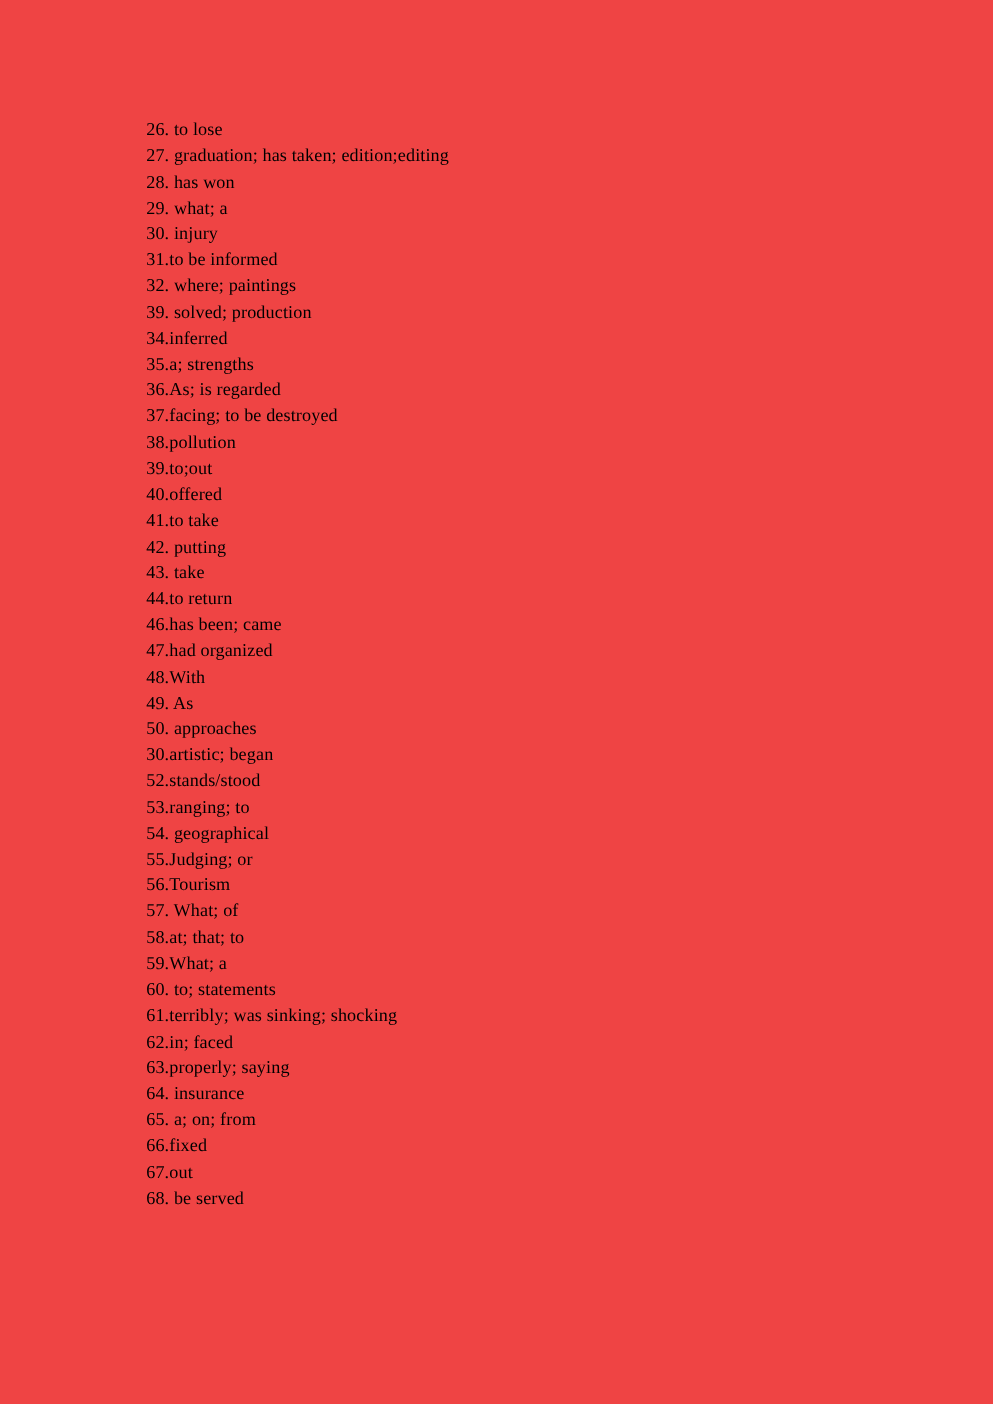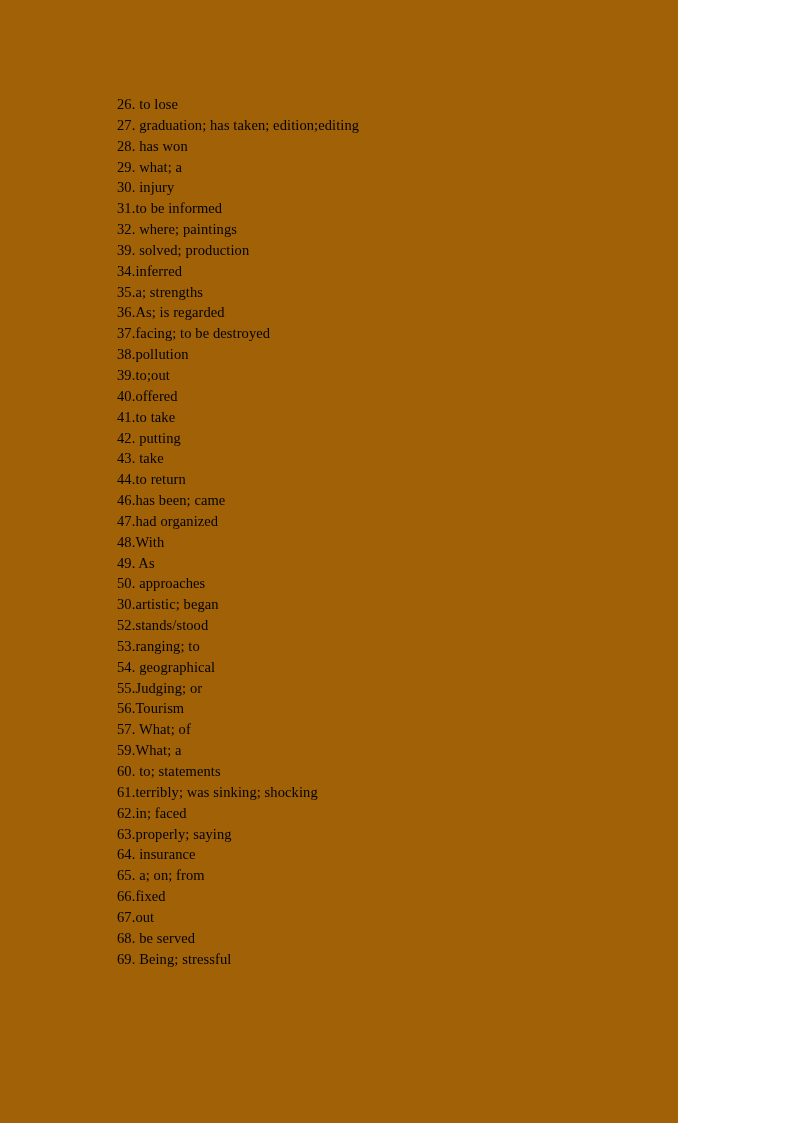--- a/index.html
+++ b/index.html
@@ -3,23 +3,23 @@
 <meta charset="utf-8">
 <title>Answer Key</title>
 <style>
   html, body {
     margin: 0;
     padding: 0;
     background: #ffffff;
   }
   .page {
     position: relative;
-    width: 678px;
+    width: 794px;
     height: 1123px;
-    background: #a16207;
+    background: #ef4444;
     overflow: hidden;
     box-sizing: border-box;
   }
   .answer-list {
     position: absolute;
     left: 117px;
     top: 94px;
     width: 620px;
     margin: 0;
     padding: 0;
@@ -65,25 +65,25 @@
       <div class="answer-line">48.With</div>
       <div class="answer-line">49. As</div>
       <div class="answer-line">50. approaches</div>
       <div class="answer-line">30.artistic; began</div>
       <div class="answer-line">52.stands/stood</div>
       <div class="answer-line">53.ranging; to</div>
       <div class="answer-line">54. geographical</div>
       <div class="answer-line">55.Judging; or</div>
       <div class="answer-line">56.Tourism</div>
       <div class="answer-line">57. What; of</div>
+      <div class="answer-line">58.at; that; to</div>
       <div class="answer-line">59.What; a</div>
       <div class="answer-line">60. to; statements</div>
       <div class="answer-line">61.terribly; was sinking; shocking</div>
       <div class="answer-line">62.in; faced</div>
       <div class="answer-line">63.properly; saying</div>
       <div class="answer-line">64. insurance</div>
       <div class="answer-line">65. a; on; from</div>
       <div class="answer-line">66.fixed</div>
       <div class="answer-line">67.out</div>
       <div class="answer-line">68. be served</div>
-      <div class="answer-line">69. Being; stressful</div>
     </div>
 </div>
 
 </body></html>

